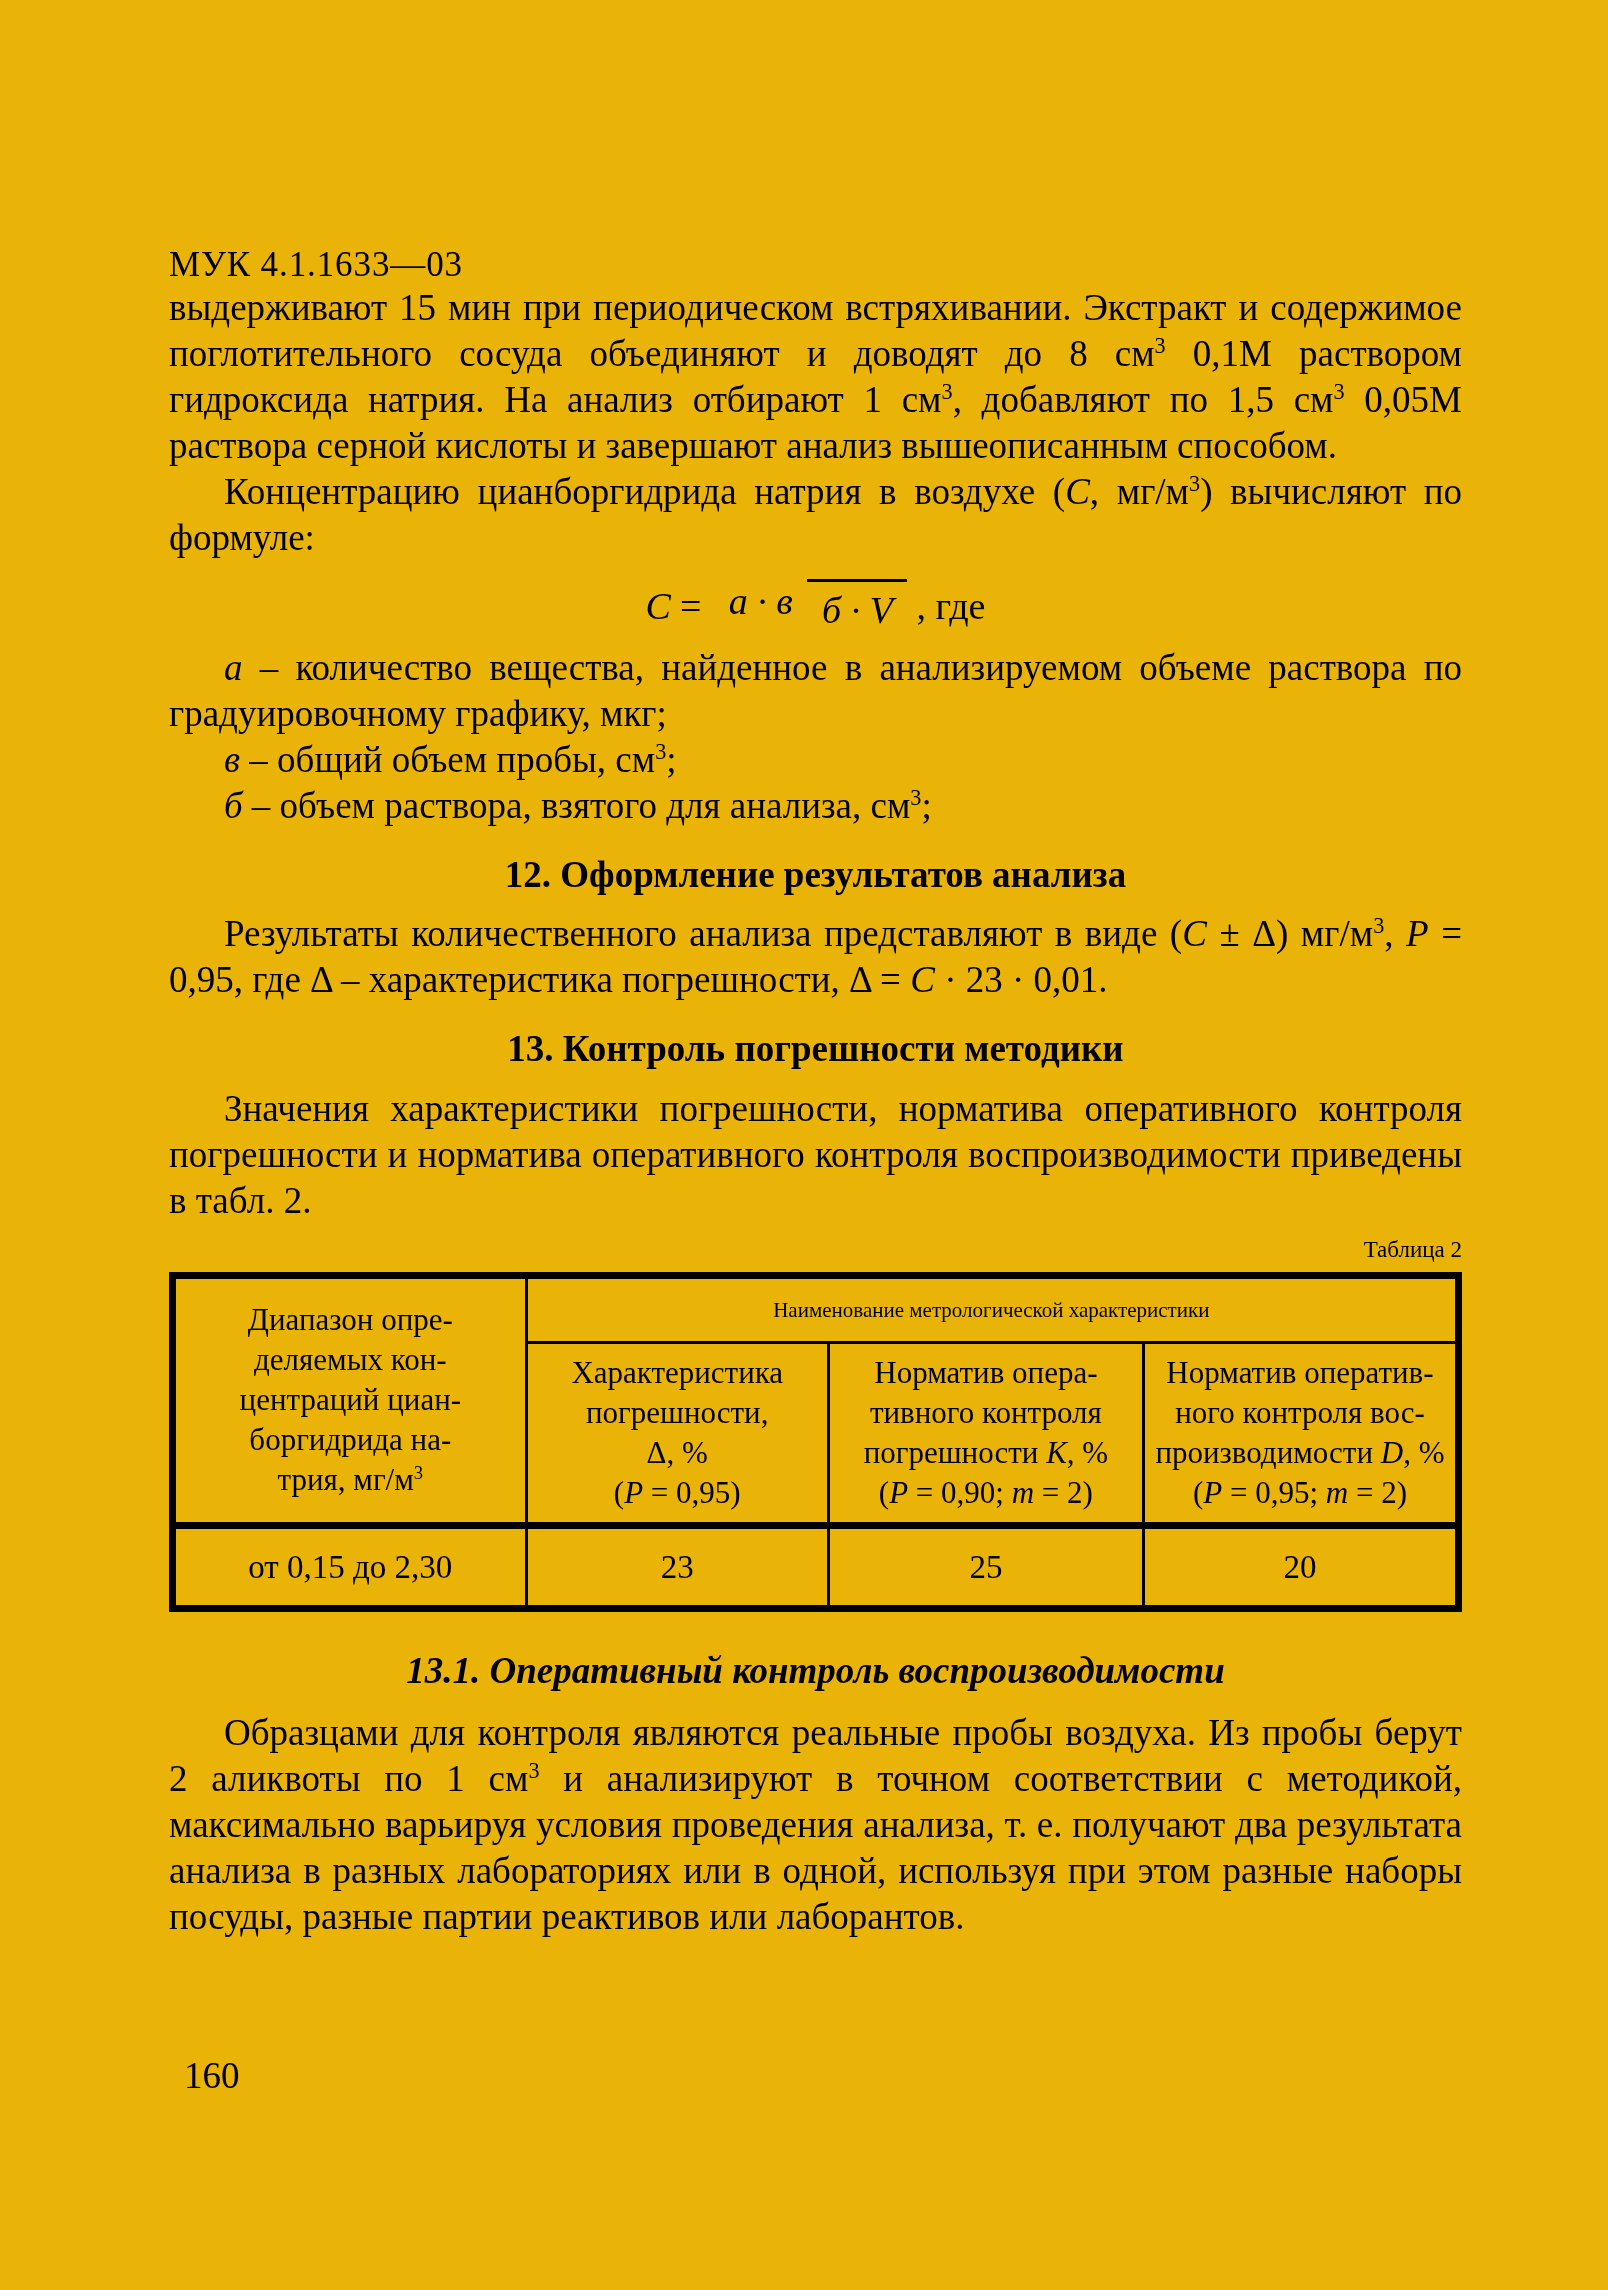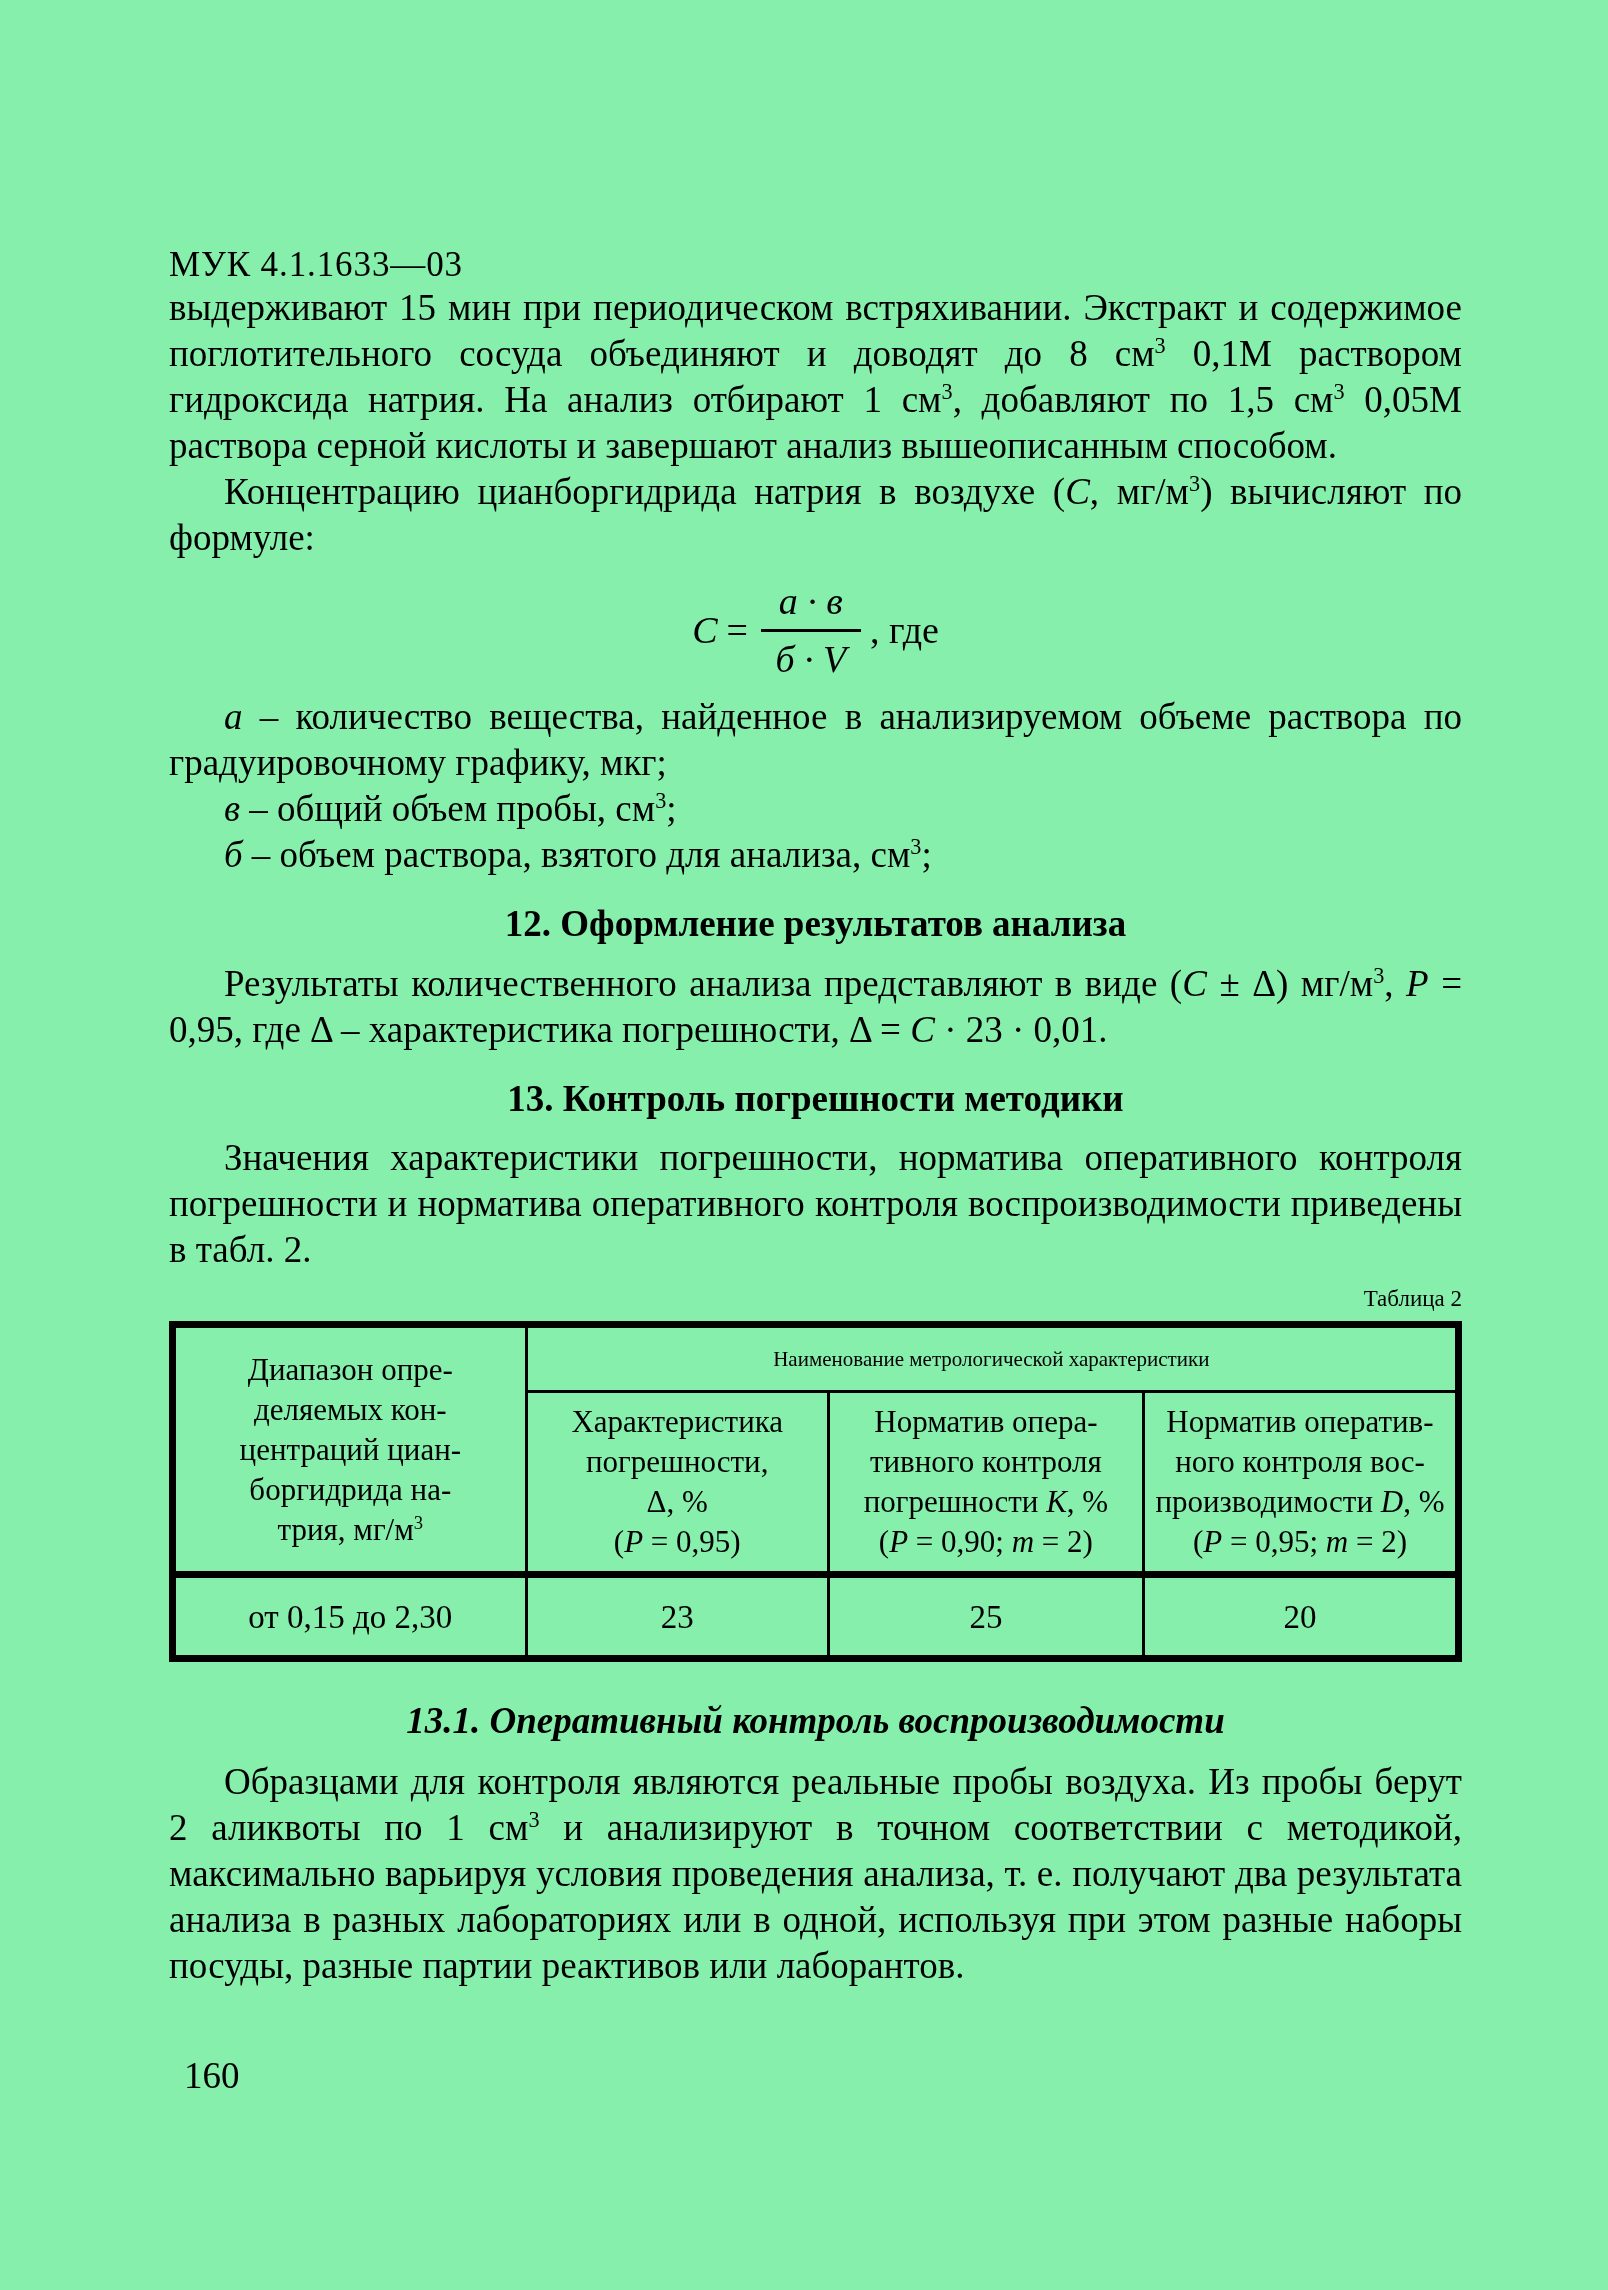--- a/index.html
+++ b/index.html
@@ -1,34 +1,34 @@
 <!DOCTYPE html>
 <html style="font-size:14.6px"><head>
 <meta charset="utf-8">
 <style>
   html,body { margin:0; padding:0; background:#e8e8e8; }
   .page {
-    position:relative; width:1608px; height:2291px; background:#86efac;
+    position:relative; width:1608px; height:2291px; background:#eab308;
     font-family:"Liberation Serif", serif; color:#000;
     margin:0 auto; overflow:hidden;
   }
   .content { position:absolute; left:169px; top:245px; width:1293px; }
   .doc-code { font-size:35px; letter-spacing:0.9px; }
   p.body { font-size:37px; line-height:46px; margin:0; }
   .j { text-align:justify; }
   .ind { text-indent:55px; }
   .mt8 { margin-top:7.3px; }
   .sec-title { font-size:37px; font-weight:bold; text-align:center; margin:24px 0 14.6px 0; line-height:44px; }
   .sub-title { font-size:37px; font-weight:bold; font-style:italic; text-align:center; margin:37px 0 16.4px 0; line-height:44px; }
   sup { font-size:0.6em; vertical-align:super; line-height:0; }
   
   .formula { display:flex; justify-content:center; align-items:center; font-size:38px; margin:18.3px 0 12.8px 0; }
   .formula i { font-style:italic; }
   .f-eq { margin:0 12.8px 0 9.1px; }
-  .frac { display:inline-flex; flex-direction:column; text-align:center; }
+  .frac { display:inline-flex; flex-direction:row; text-align:center; }
   .frac .num { padding:0 14.6px 5.5px 14.6px; }
   .frac .den { border-top:3.7px solid #000; padding:5.5px 14.6px 0 14.6px; }
   .f-tail { margin-left:9.1px; }
   
   .tbl-caption { text-align:right; font-size:23px; margin-top:12.8px; }
   table.t2 { border-collapse:collapse; width:100%; margin-top:9.1px; table-layout:fixed; }
   table.t2, table.t2 td { border:3.7px solid #000; }
   table.t2 { border-width:7.3px; }
   table.t2 td { text-align:center; vertical-align:middle; padding:9.1px 5.5px; font-size:31px; line-height:40px; }
   table.t2 td.span-h { font-size:21px; padding:11px 5.5px; }

